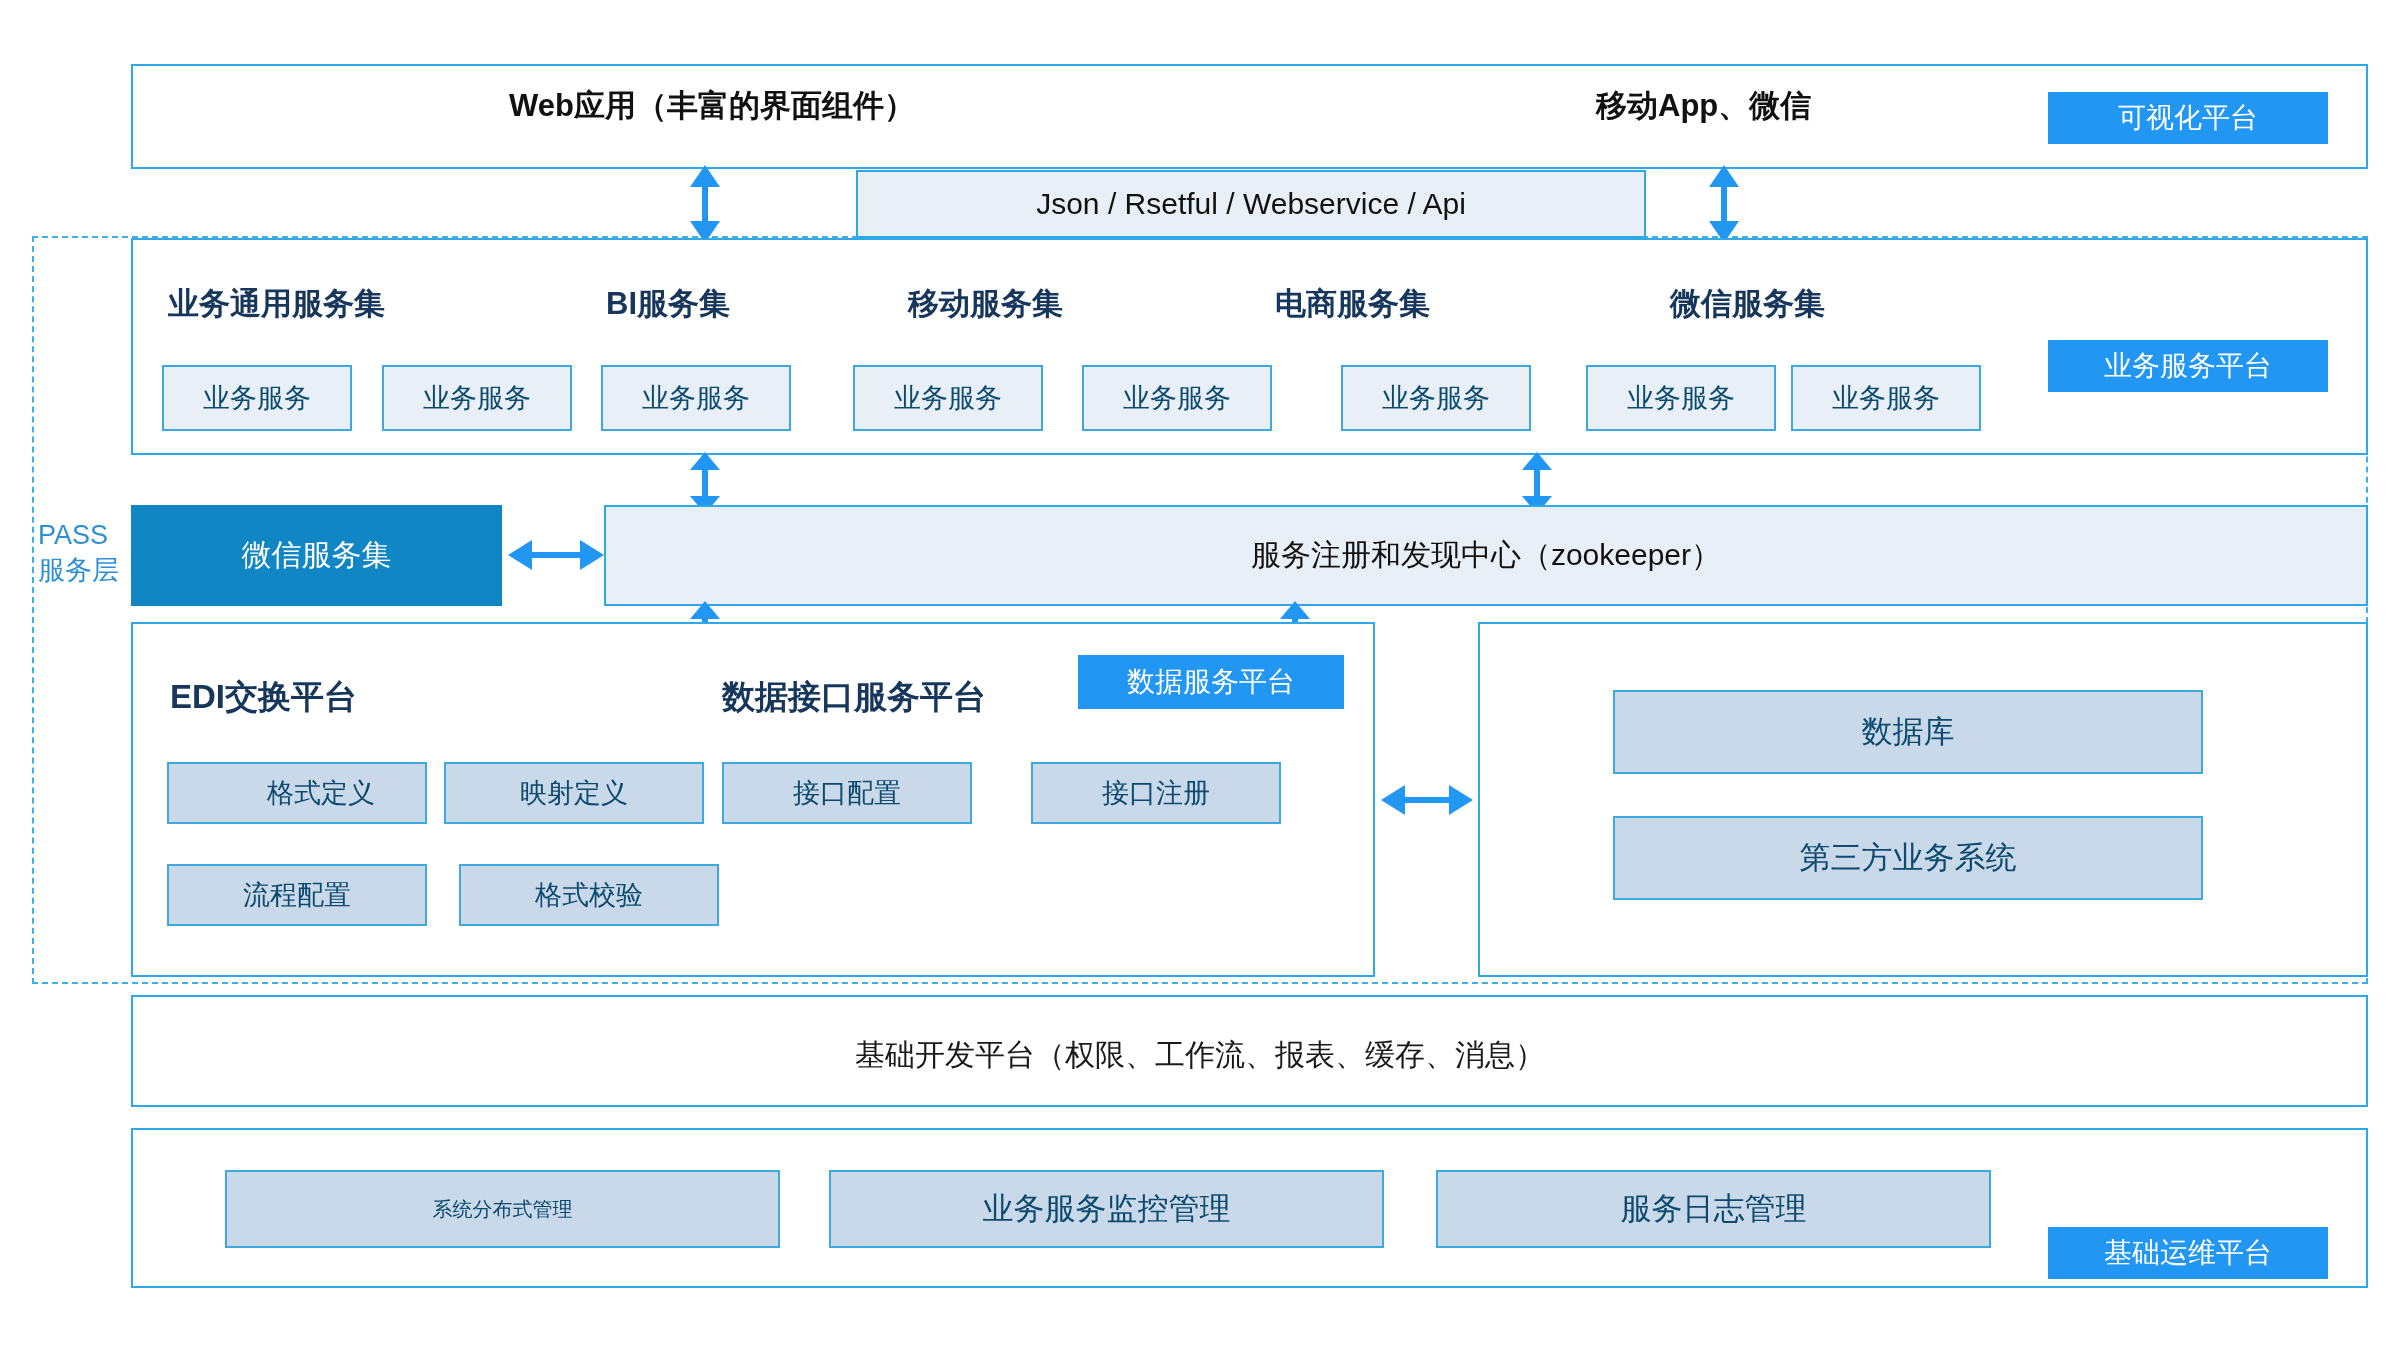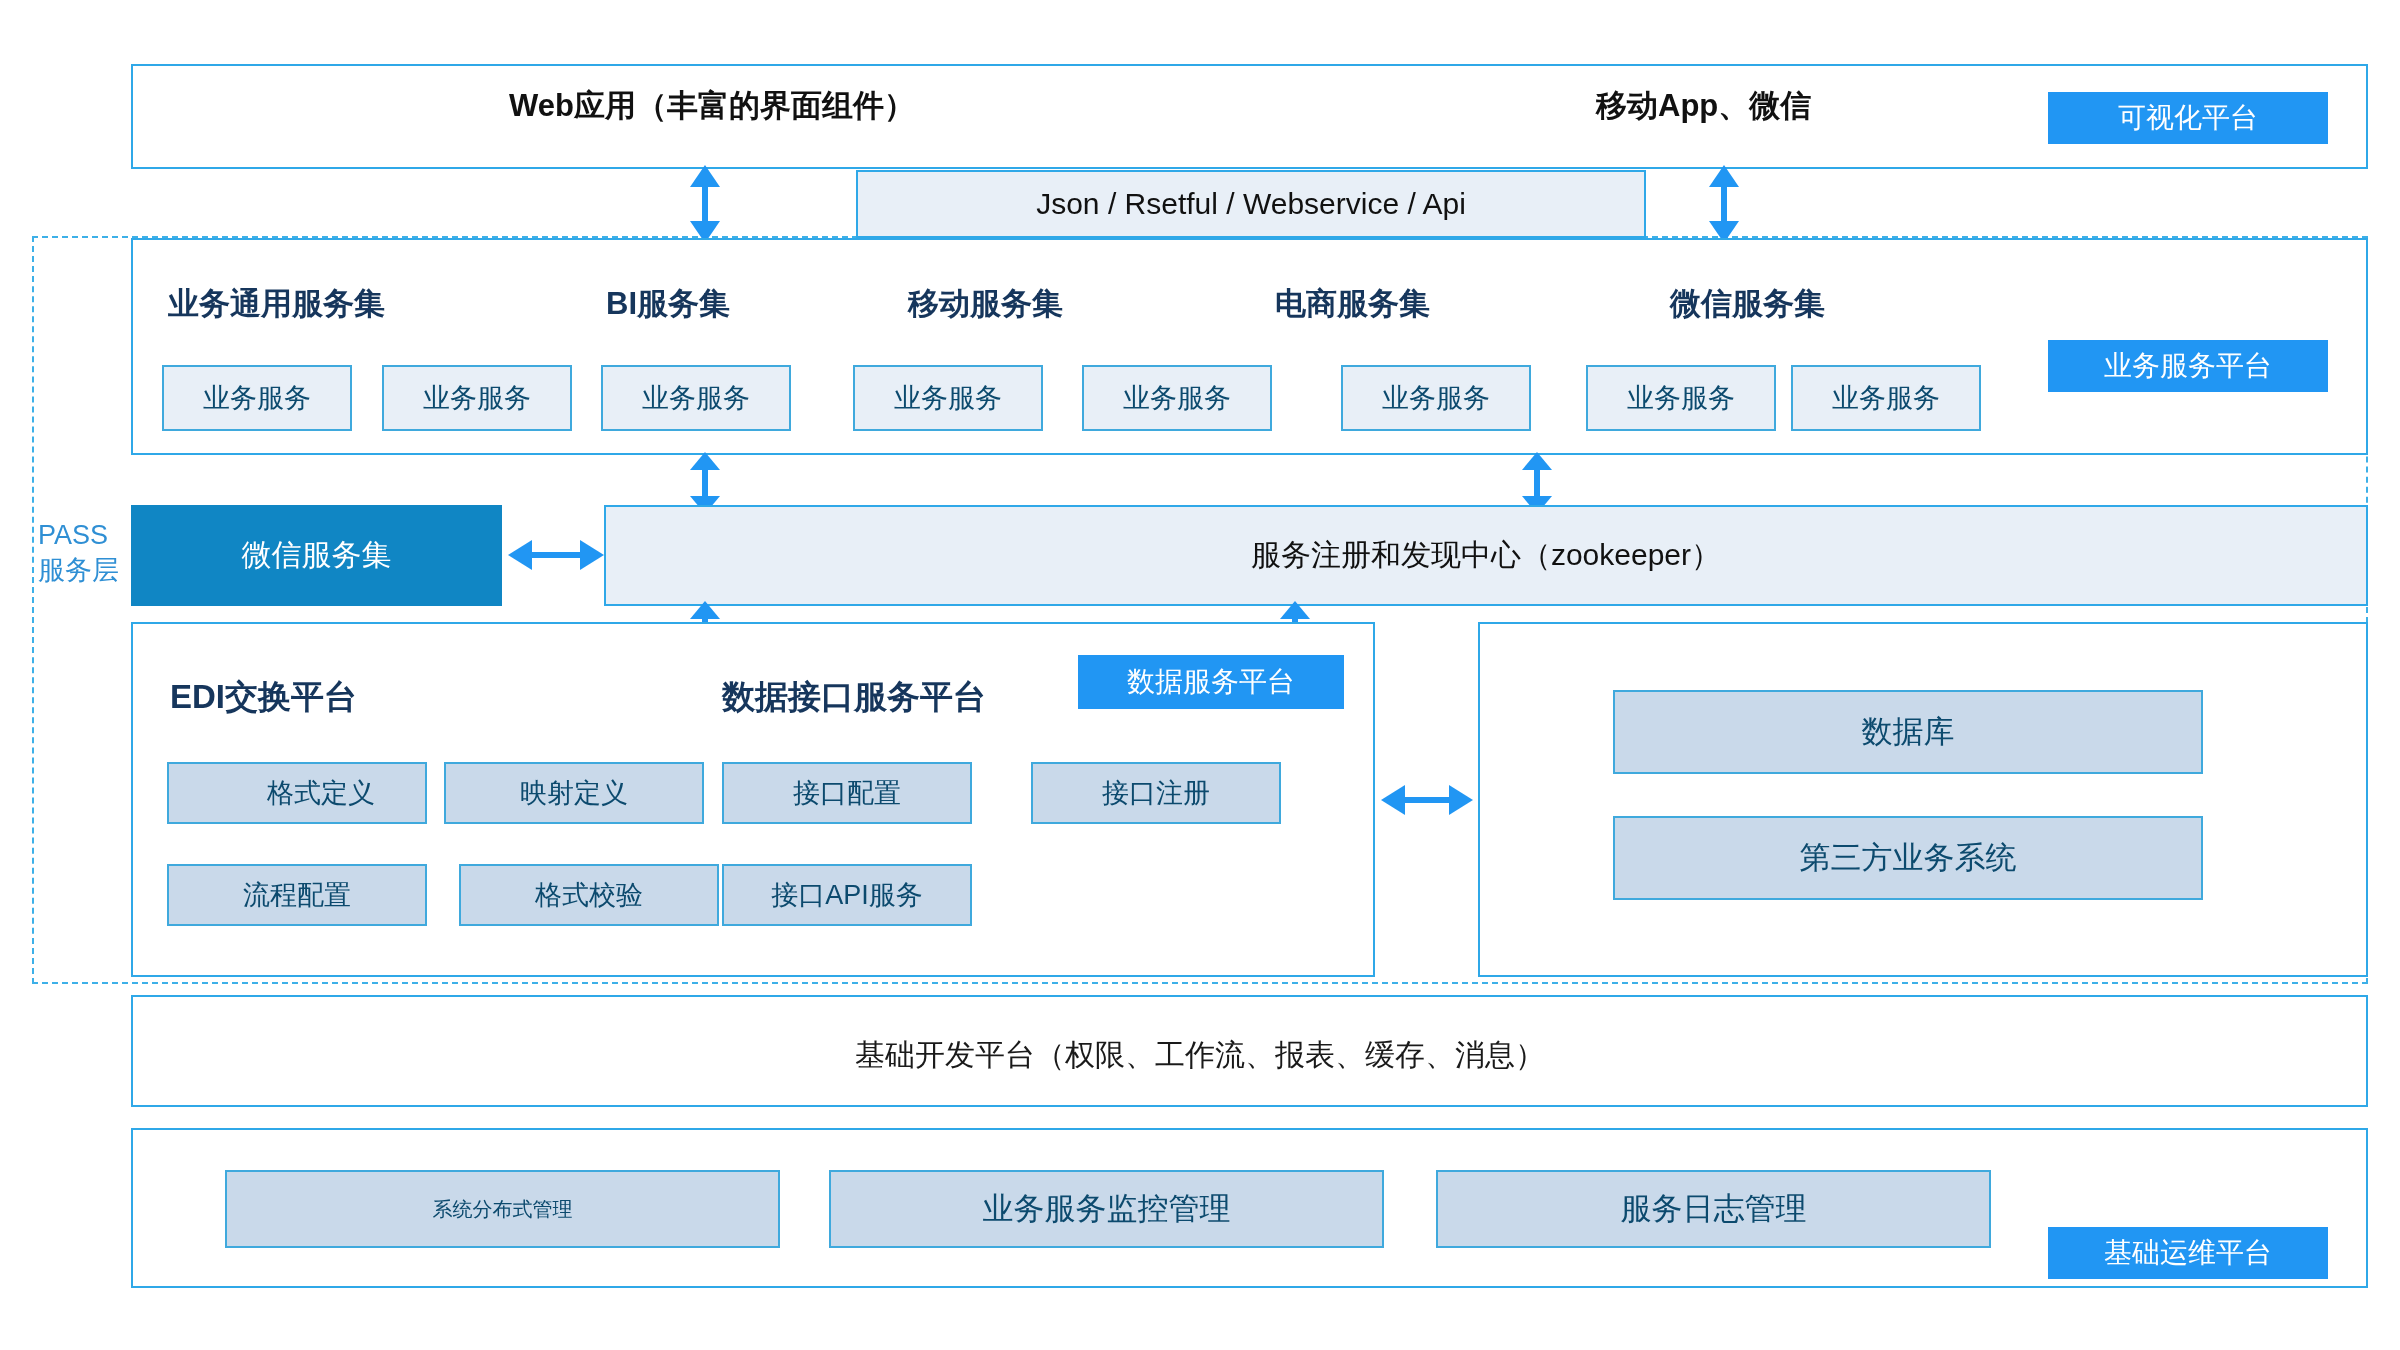--- a/index.html
+++ b/index.html
@@ -178,21 +178,20 @@
   <div class="badge" style="left:1078px; top:655px; width:266px; height:54px;">数据服务平台</div>
 
   <div class="cell darker" style="left:167px; top:762px; width:260px; height:62px;padding-left:48px;">格式定义</div>
   <div class="cell darker" style="left:444px; top:762px; width:260px; height:62px;">映射定义</div>
 
   <div class="cell darker" style="left:167px; top:864px; width:260px; height:62px;">流程配置</div>
   <div class="cell darker" style="left:444px; top:864px; width:260px; height:62px;margin-left:15px;">格式校验</div>
 
   <div class="cell darker" style="left:722px; top:762px; width:250px; height:62px;">接口配置</div>
   <div class="cell darker" style="left:1031px; top:762px; width:250px; height:62px;">接口注册</div>
-  <div class="cell darker" style="left:722px; top:864px; width:250px; height:62px;">接口API服务</div>
 
   <svg class="arrow" style="left:1381px; top:778px; width:92px; height:44px;" viewBox="0 0 92 44">
     <line x1="20" y1="22" x2="72" y2="22" stroke="#2196f3" stroke-width="6"></line>
     <polygon points="0,22 24,7 24,37" fill="#2196f3"></polygon>
     <polygon points="92,22 68,7 68,37" fill="#2196f3"></polygon>
   </svg>
 
   <div class="frame" style="left:1478px; top:622px; width:890px; height:355px;"></div>
 
   <div class="cell darker" style="left:1613px; top:690px; width:590px; height:84px; font-size:31px;">数据库</div>

